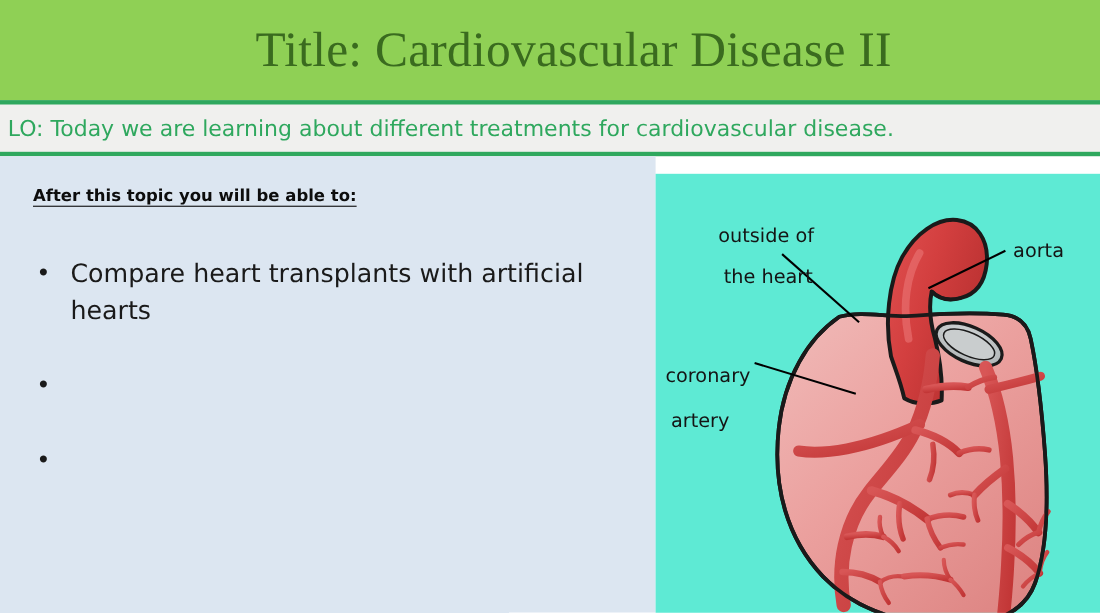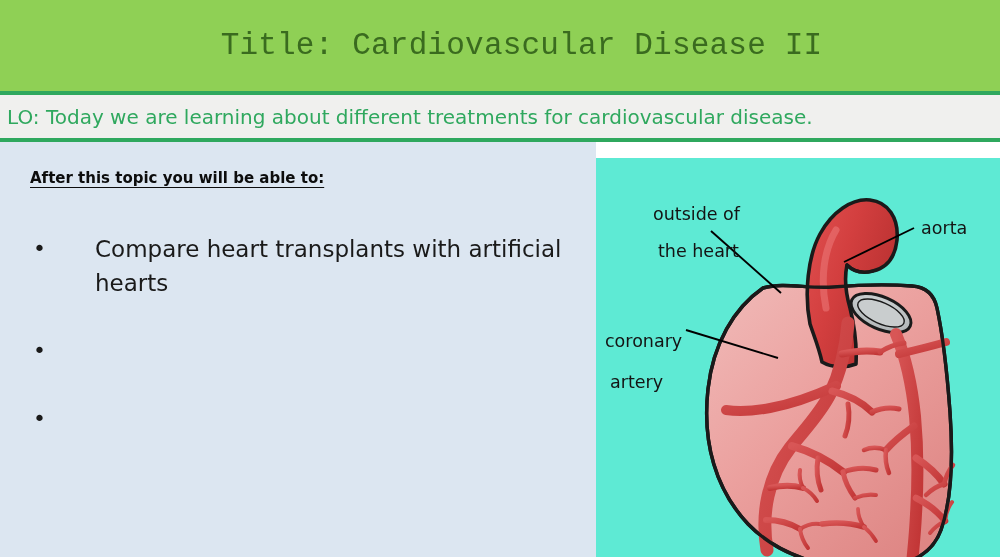--- a/index.html
+++ b/index.html
@@ -26,22 +26,22 @@
     left: 0;
     top: 0;
     width: 1000px;
     height: 91px;
     background: #8FD055;
     display: flex;
     align-items: center;
     justify-content: center;
   }
   .title-text {
-    font-family: Liberation Mono, monospace;
-    font-size: 31px;
+    font-family: Liberation Serif, serif;
+    font-size: 45px;
     font-weight: 400;
     color: #3A6B1F;
     letter-spacing: 0.2px;
     white-space: nowrap;
     line-height: 1;
     margin-left: 43px;
   }
 
   
   .lo-banner {
@@ -127,21 +127,20 @@
     padding-left: 11px;
     box-sizing: border-box;
   }
   .bullet-text {
     flex: 1 1 auto;
     font-family: "DejaVu Sans", sans-serif;
     font-size: 23px;
     line-height: 34px;
     color: #1A1A1A;
     max-width: 470px;
-    margin-left: 31px;
   }
 
   
   .heart-svg {
     position: absolute;
     left: 0;
     top: 0;
     width: 404px;
     height: 415px;
     display: block;

